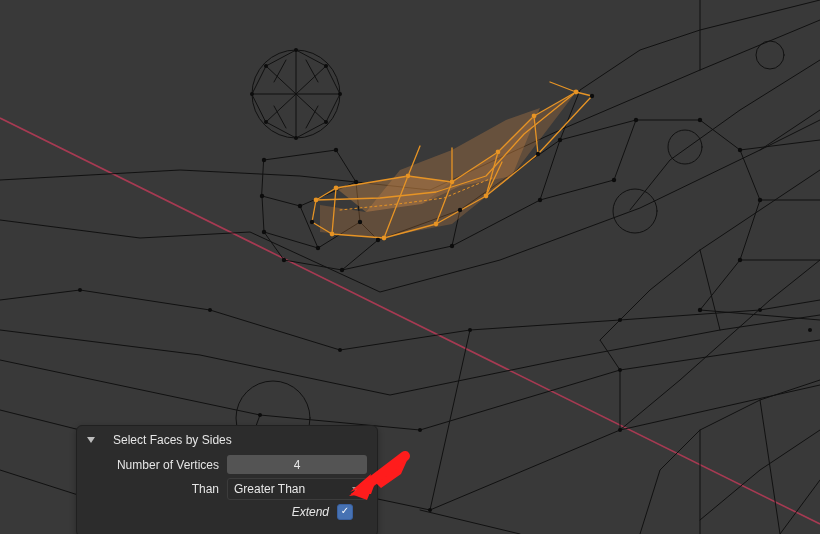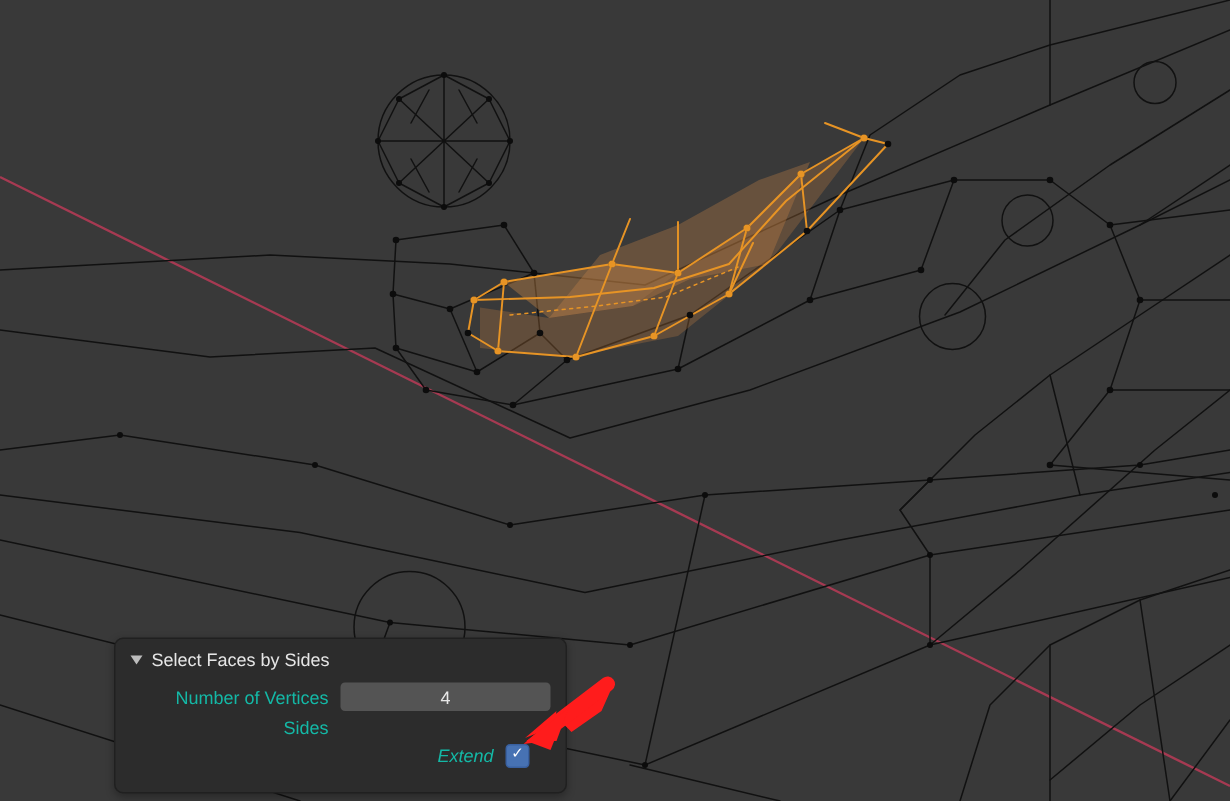--- a/index.html
+++ b/index.html
@@ -32,21 +32,21 @@
     width: 280px;
     background: #2c2c2c;
     border: 1px solid #202020;
     border-radius: 6px;
     padding: 7px 10px 12px 10px;
     box-shadow: 0 2px 6px rgba(0,0,0,.3);
   }
   .op-header {
     display: flex;
     align-items: center;
-    gap: 6px;
+    gap: 18px;
     margin-bottom: 8px;
     cursor: pointer;
   }
   .op-tri {
     width: 0; height: 0;
     border-left: 4px solid transparent;
     border-right: 4px solid transparent;
     border-top: 6px solid #bdbdbd;
   }
   .op-title {
@@ -54,21 +54,21 @@
     font-size: 12px;
   }
   .op-row {
     display: flex;
     align-items: center;
     margin: 4px 0;
   }
   .op-label {
     flex: 0 0 132px;
     text-align: right;
-    color: #14b8a6;
+    color: #e5e5e5;
     font-size: 12px;
     padding-right: 8px;
   }
   .num-field {
     flex: 1;
     height: 19px;
     background: #545454;
     border-radius: 3px;
     display: flex;
     align-items: center;
@@ -303,21 +303,25 @@
   </div>
 
   <div class="op-row">
     <div class="op-label">Number of Vertices</div>
     <div class="num-field">
       <span>4</span>
     </div>
   </div>
 
   <div class="op-row">
-    <div class="op-label">Sides</div>
+    <div class="op-label">Than</div>
+    <div class="select-field">
+      <span>Greater Than</span>
+      <span class="select-chev"></span>
+    </div>
   </div>
 
   <div class="op-row check-row">
     <div class="op-label">Extend</div>
     <div class="chk"></div>
   </div>
 </div>
 
 <svg class="arrow-annot" width="70" height="54" viewBox="0 0 70 54">
   <g fill="#ff1c1c">

